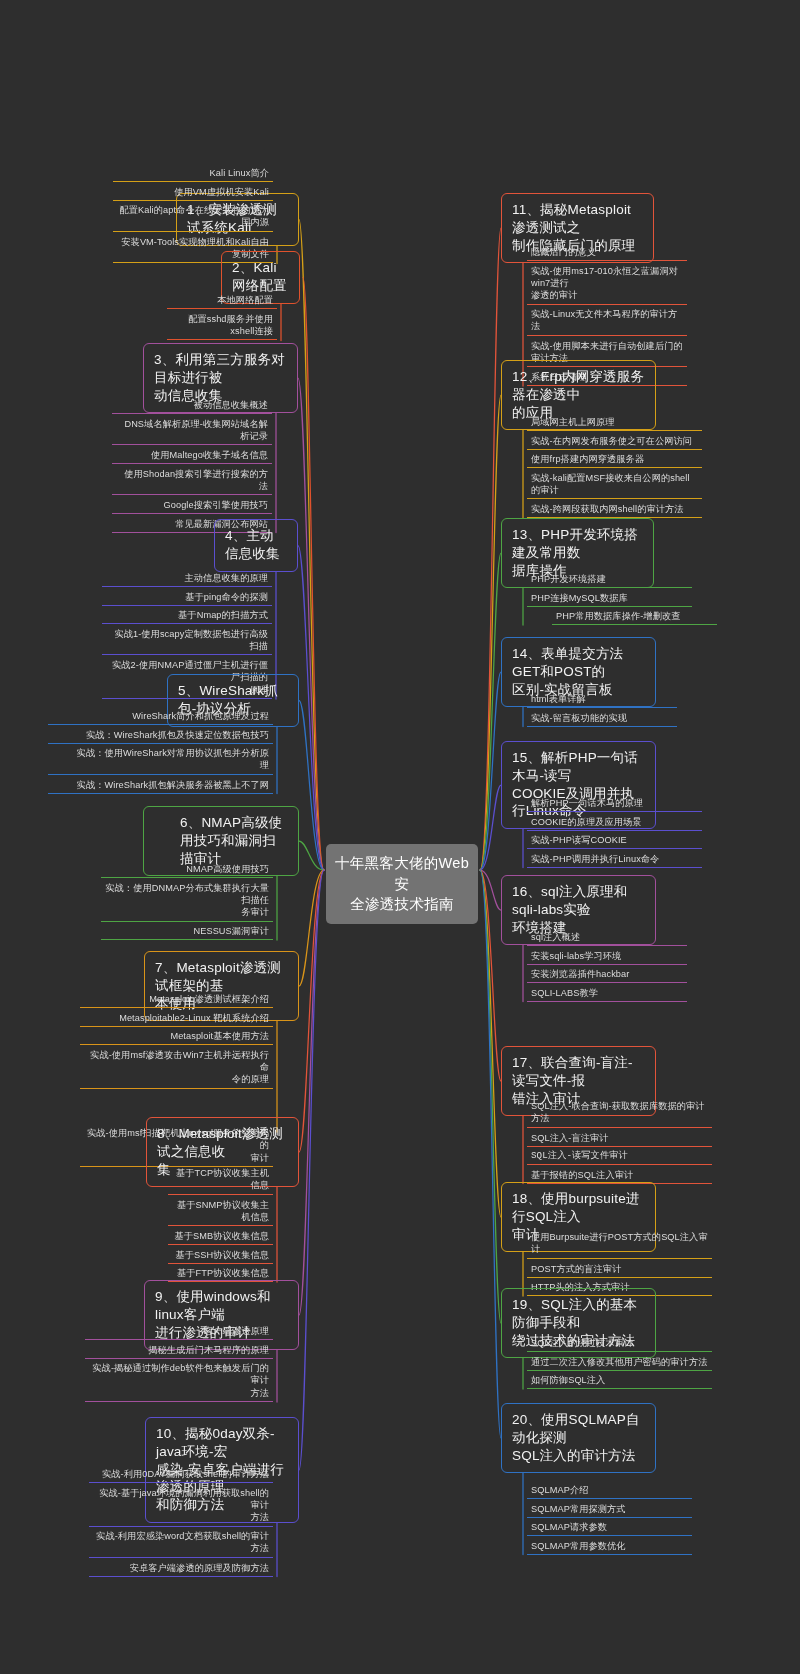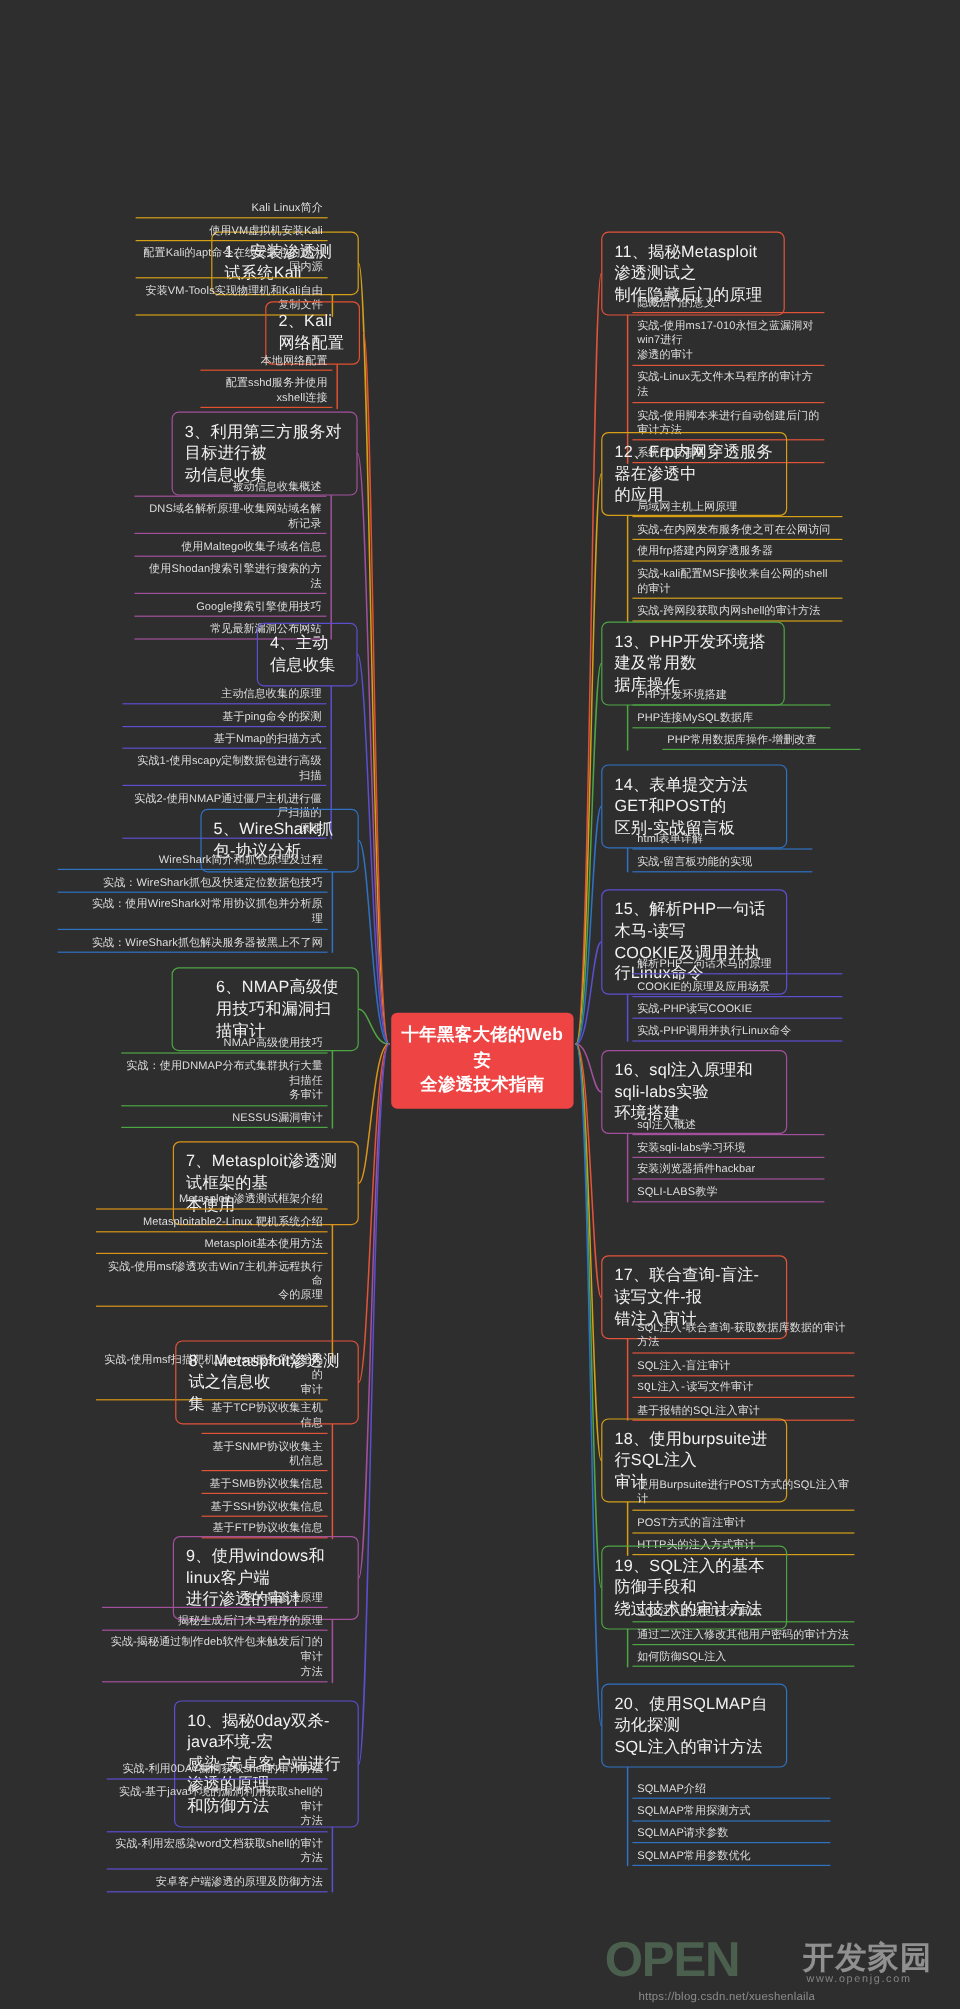--- a/index.html
+++ b/index.html
@@ -26,31 +26,30 @@
     white-space:pre-line;
   }
   .node.left  { text-align:left; }
   .node.right { text-align:left; }
 
   
   #center {
     position:absolute;
     left:326px; top:844px;
     width:152px;
-    background:#ef4444;
+    background:#737373;
     border:none;
     border-radius:5px;
     color:#ffffff;
     font-size:14.5px;
     line-height:1.42;
     text-align:center;
     padding:9px 8px;
     white-space:pre-line;
     letter-spacing:.3px;
-    font-weight:bold;
   }
 
   
   .leaf {
     position:absolute;
     font-size:9.2px;
     line-height:1.35;
     color:#dedede;
     padding:1px 4px 2px 4px;
     border-bottom:1.1px solid #777;
@@ -257,19 +256,13 @@
       <div class="leaf rgt" style="width: 185px; top: 1354.5px; left: 527px; border-bottom-color: rgb(78, 165, 68);">通过二次注入修改其他用户密码的审计方法</div>
       <div class="leaf rgt" style="width: 185px; top: 1373px; left: 527px; border-bottom-color: rgb(78, 165, 68);">如何防御SQL注入</div>
       <div class="node right" style="left: 501px; top: 1403px; width: 155px; border-color: rgb(47, 114, 196);">20、使用SQLMAP自动化探测
 SQL注入的审计方法</div>
       <div class="leaf rgt" style="width: 165px; top: 1483px; left: 527px; border-bottom-color: rgb(47, 114, 196);">SQLMAP介绍</div>
       <div class="leaf rgt" style="width: 165px; top: 1501.5px; left: 527px; border-bottom-color: rgb(47, 114, 196);">SQLMAP常用探测方式</div>
       <div class="leaf rgt" style="width: 165px; top: 1520px; left: 527px; border-bottom-color: rgb(47, 114, 196);">SQLMAP请求参数</div>
       <div class="leaf rgt" style="width: 165px; top: 1538.5px; left: 527px; border-bottom-color: rgb(47, 114, 196);">SQLMAP常用参数优化</div>
     </div>
 
-  <div id="wm">
-    <div class="open">OPEN</div>
-    <div class="cn">开发家园</div>
-    <div class="url1">www.openjg.com</div>
-    <div class="url2">https://blog.csdn.net/xueshenlaila</div>
-  </div>
 </div>
 
 </body></html>

